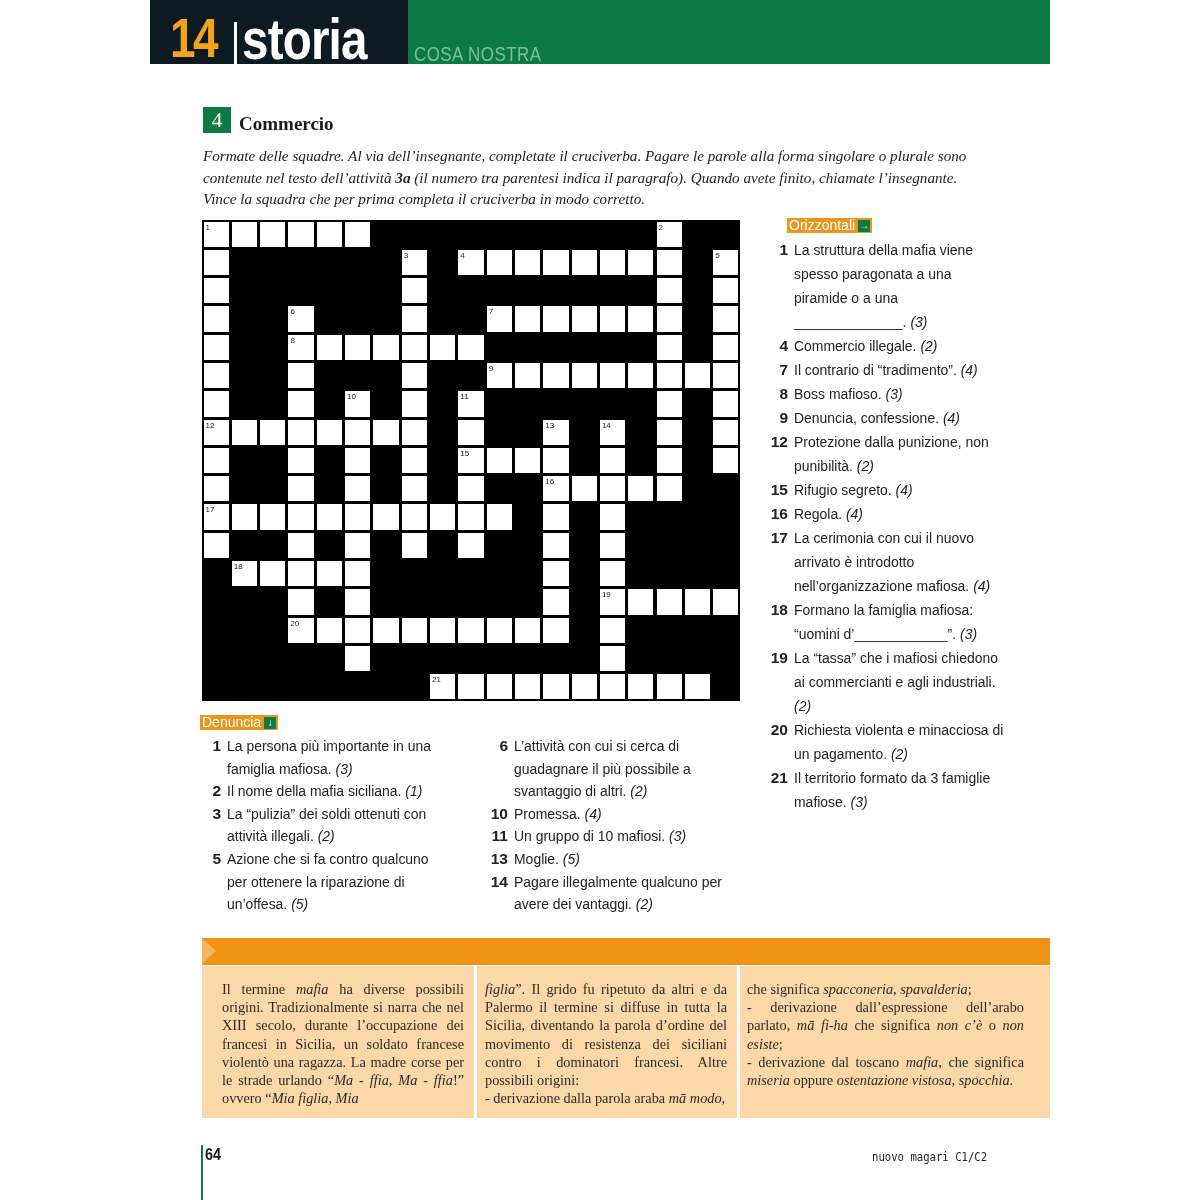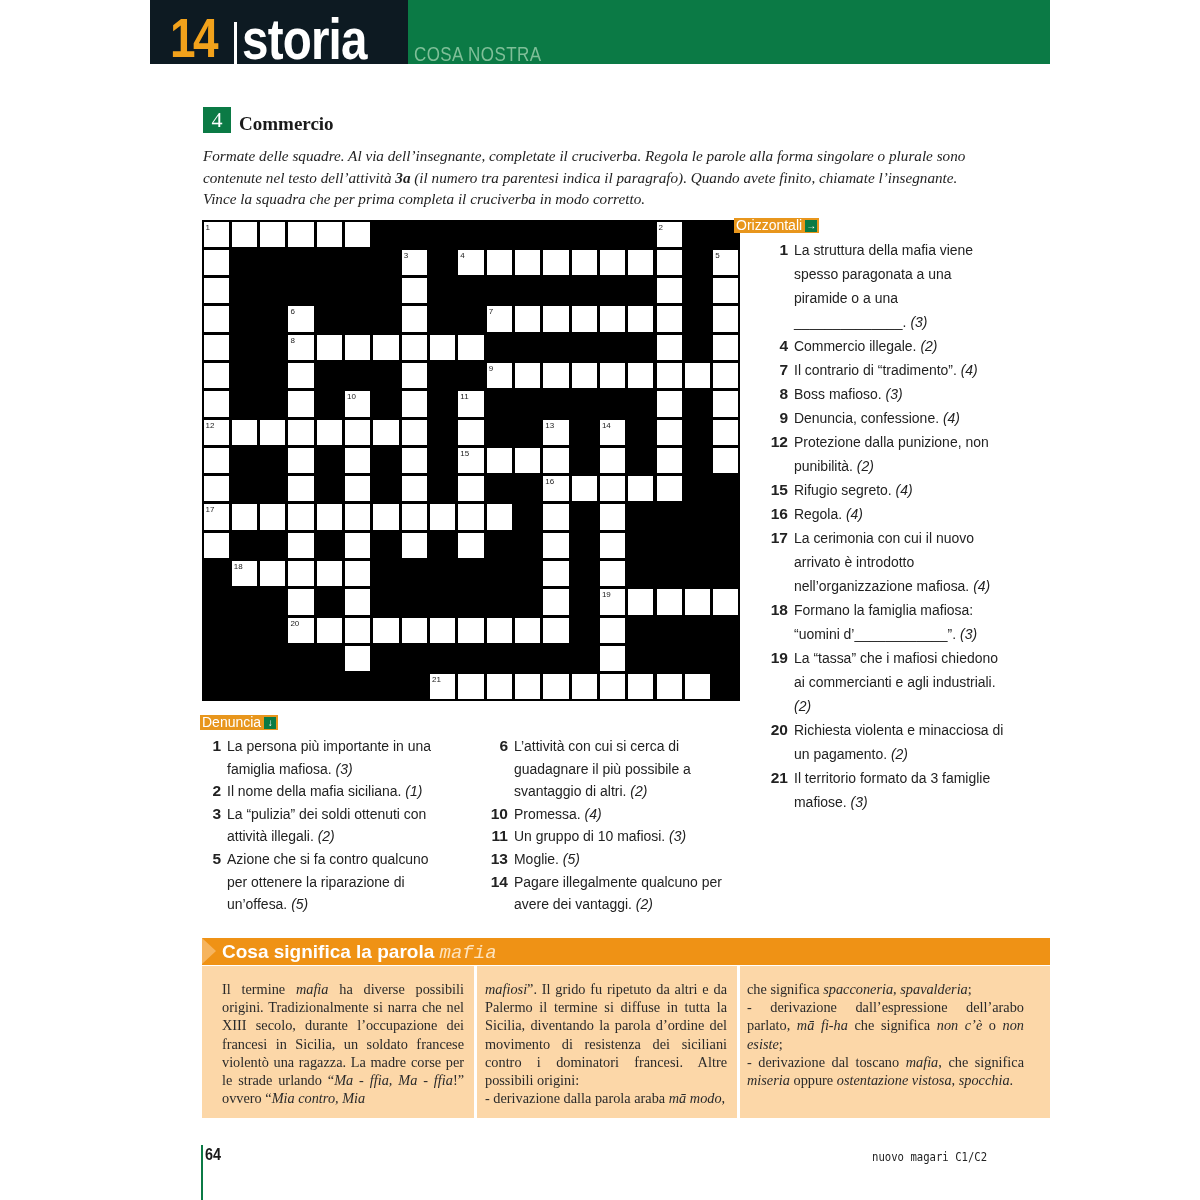--- a/index.html
+++ b/index.html
@@ -55,21 +55,21 @@
   <div class="bar"></div>
   <div class="title">storia</div>
   <div class="sub">COSA NOSTRA</div>
 </div>
 
 <div class="section">
   <div class="badge">4</div>
   <div class="stitle">Commercio</div>
 </div>
 
-<div class="intro"><span>Formate delle squadre. Al via dell’insegnante, completate il cruciverba. Regola le parole alla forma singolare o plurale sono contenute nel testo dell’attività </span><b>3a</b><span> (il numero tra parentesi indica il paragrafo). Quando avete finito, chiamate l’insegnante. Vince la squadra che per prima completa il cruciverba in modo corretto.</span></div>
+<div class="intro"><span>Formate delle squadre. Al via dell’insegnante, completate il cruciverba. Pagare le parole alla forma singolare o plurale sono contenute nel testo dell’attività </span><b>3a</b><span> (il numero tra parentesi indica il paragrafo). Quando avete finito, chiamate l’insegnante. Vince la squadra che per prima completa il cruciverba in modo corretto.</span></div>
 
 <div class="grid" id="grid">
     <div class="cell" style="left: 1.5px; top: 1.5px; width: 25.3px; height: 25.3px;">
       <span class="n">1</span>
     </div>
     <div class="cell" style="left: 29.8px; top: 1.5px; width: 25.3px; height: 25.3px;"></div>
     <div class="cell" style="left: 58.1px; top: 1.5px; width: 25.3px; height: 25.3px;"></div>
     <div class="cell" style="left: 86.4px; top: 1.5px; width: 25.3px; height: 25.3px;"></div>
     <div class="cell" style="left: 114.8px; top: 1.5px; width: 25.3px; height: 25.3px;"></div>
     <div class="cell" style="left: 143.1px; top: 1.5px; width: 25.3px; height: 25.3px;"></div>
@@ -256,21 +256,21 @@
     <div class="cell" style="left: 284.7px; top: 454.2px; width: 25.3px; height: 25.3px;"></div>
     <div class="cell" style="left: 313px; top: 454.2px; width: 25.3px; height: 25.3px;"></div>
     <div class="cell" style="left: 341.3px; top: 454.2px; width: 25.3px; height: 25.3px;"></div>
     <div class="cell" style="left: 369.6px; top: 454.2px; width: 25.3px; height: 25.3px;"></div>
     <div class="cell" style="left: 397.9px; top: 454.2px; width: 25.3px; height: 25.3px;"></div>
     <div class="cell" style="left: 426.2px; top: 454.2px; width: 25.3px; height: 25.3px;"></div>
     <div class="cell" style="left: 454.6px; top: 454.2px; width: 25.3px; height: 25.3px;"></div>
     <div class="cell" style="left: 482.9px; top: 454.2px; width: 25.3px; height: 25.3px;"></div>
   </div>
 
-<div class="clue-head" style="left:734px; top:218px;"><span>Orizzontali</span><span class="arr">→</span></div>
+<div class="clue-head" style="left:787px; top:218px;"><span>Orizzontali</span><span class="arr">→</span></div>
 <div class="clues" id="oriz" style="left:768px; top:238px; width:240px;">
     <div class="clue">
       <span class="cn">1</span>
       <span class="ct"><span>La struttura della mafia viene spesso paragonata a una piramide o a una ______________. </span><span class="cl">(3)</span></span>
     </div>
     <div class="clue">
       <span class="cn">4</span>
       <span class="ct"><span>Commercio illegale. </span><span class="cl">(2)</span></span>
     </div>
     <div class="clue">
@@ -356,23 +356,22 @@
       <span class="ct"><span>Moglie. </span><span class="cl">(5)</span></span>
     </div>
     <div class="clue">
       <span class="cn">14</span>
       <span class="ct"><span>Pagare illegalmente qualcuno per avere dei vantaggi. </span><span class="cl">(2)</span></span>
     </div>
   </div>
 
 <div class="box-head">
   <div class="tri"></div>
-  <div class="bt"><span>Cosa significa la parola</span> <span class="mono">mafia</span></div>
 </div>
 <div class="box">
-  <div class="col" id="bc1" style="left:0; width:272px;">Il termine <i>mafia</i> ha diverse possibili origini. Tradizionalmente si narra che nel XIII secolo, durante l’occupazione dei francesi in Sicilia, un soldato francese violentò una ragazza. La madre corse per le strade urlando “<i>Ma - ffia, Ma - ffia</i>!” ovvero “<i>Mia contro, Mia</i></div>
-  <div class="col" id="bc2" style="left:275px; width:260px; padding-left:8px;"><i>mafiosi</i>”. Il grido fu ripetuto da altri e da Palermo il termine si diffuse in tutta la Sicilia, diventando la parola d’ordine del movimento di resistenza dei siciliani contro i dominatori francesi. Altre possibili origini:<br>- derivazione dalla parola araba <i>mā modo</i>,</div>
+  <div class="col" id="bc1" style="left:0; width:272px;">Il termine <i>mafia</i> ha diverse possibili origini. Tradizionalmente si narra che nel XIII secolo, durante l’occupazione dei francesi in Sicilia, un soldato francese violentò una ragazza. La madre corse per le strade urlando “<i>Ma - ffia, Ma - ffia</i>!” ovvero “<i>Mia figlia, Mia</i></div>
+  <div class="col" id="bc2" style="left:275px; width:260px; padding-left:8px;"><i>figlia</i>”. Il grido fu ripetuto da altri e da Palermo il termine si diffuse in tutta la Sicilia, diventando la parola d’ordine del movimento di resistenza dei siciliani contro i dominatori francesi. Altre possibili origini:<br>- derivazione dalla parola araba <i>mā modo</i>,</div>
   <div class="col" id="bc3" style="left:538px; width:310px; padding-left:7px; padding-right:26px;">che significa <i>spacconeria</i>, <i>spavalderia</i>;<br>- derivazione dall’espressione dell’arabo parlato, <i>mā fi-ha</i> che significa <i>non c’è</i> o <i>non esiste</i>;<br>- derivazione dal toscano <i>mafia</i>, che significa <i>miseria</i> oppure <i>ostentazione vistosa</i>, <i>spocchia</i>.</div>
 </div>
 
 <div class="footer-line"></div>
 <div class="page-num">64</div>
 <div class="book">nuovo magari C1/C2</div>
 
 </body></html>

